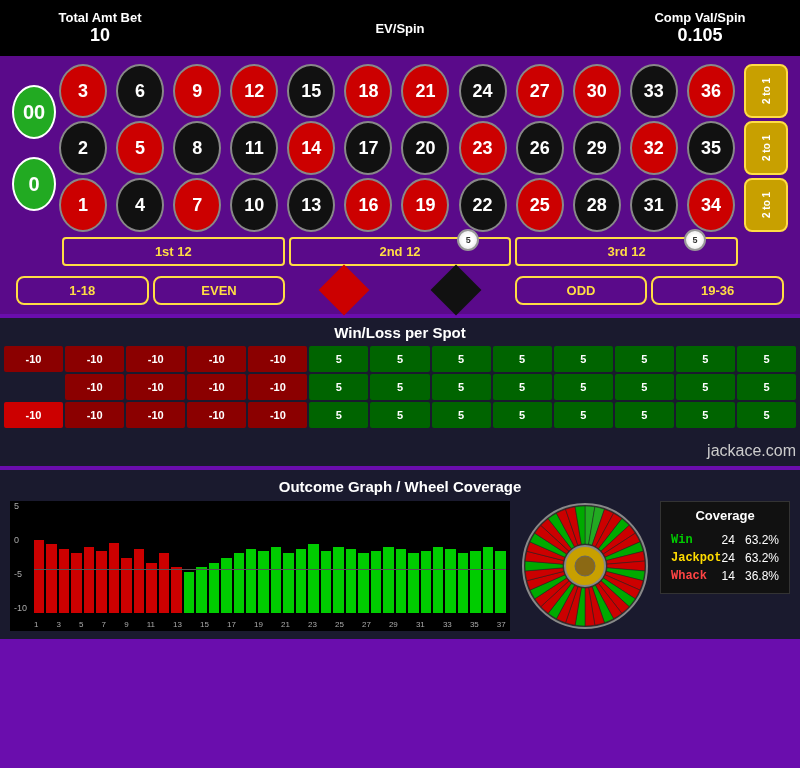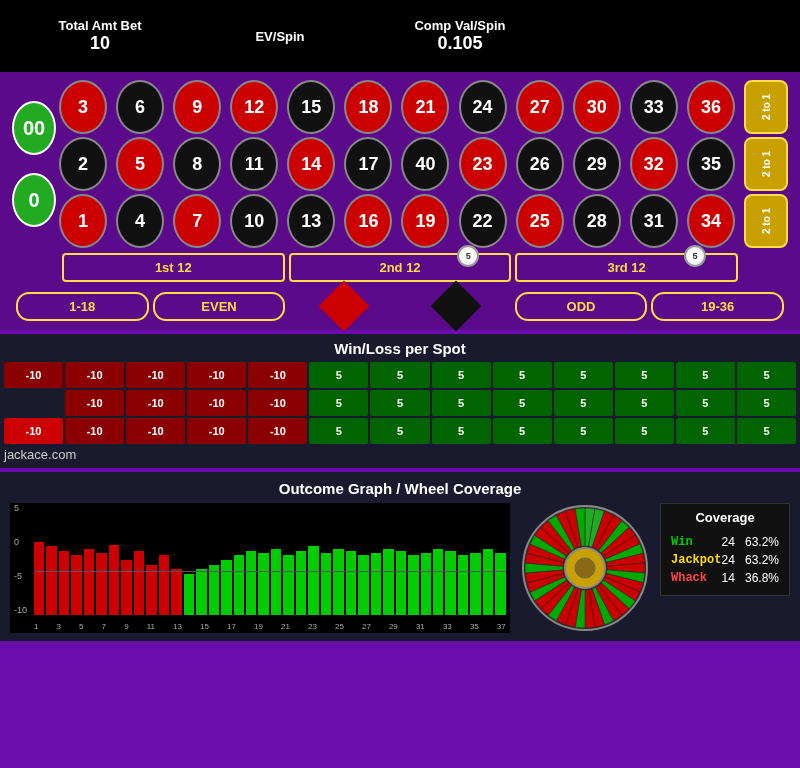--- a/index.html
+++ b/index.html
@@ -9,24 +9,24 @@
       background: #6a0dad;
       font-family: Arial, sans-serif;
       overflow: hidden;
     }
 
     
     #header {
       background: #000;
       color: #fff;
       display: flex;
-      justify-content: flex-start;
+      justify-content: space-between;
       align-items: center;
       padding: 6px 10px;
-      height: 72px;
+      height: 56px;
     }
     .header-col {
       text-align: center;
       min-width: 180px;
     }
     .header-label {
       font-size: 13px;
       font-weight: bold;
       color: #fff;
     }
@@ -126,21 +126,21 @@
       align-items: center;
       padding: 0 4px;
     }
 
     .bet-box {
       border: 2px solid #ffdd44;
       color: #ffdd44;
       font-size: 13px;
       font-weight: bold;
       padding: 5px 10px;
-      border-radius: 13px;
+      border-radius: 8px;
       background: transparent;
       text-align: center;
       flex: 1;
     }
 
     .dozen-box {
       border: 2px solid #ffdd44;
       color: #ffdd44;
       font-size: 13px;
       font-weight: bold;
@@ -207,24 +207,24 @@
       font-size: 11px;
       font-weight: bold;
       border-radius: 2px;
     }
     .wl-cell.neg { background: #8B0000; color: #fff; }
     .wl-cell.pos { background: #006400; color: #fff; }
     .wl-cell.neg-hi { background: #cc0000; color: #fff; }
     .wl-cell.empty { background: transparent; }
 
     .jackace {
-      text-align: left;
+      text-align: right;
       color: #ccc;
-      font-size: 13px;
-      margin-top: 3px;
+      font-size: 16px;
+      margin-top: 14px;
     }
 
     
     #outcome-section {
       background: #1a1a2e;
       margin-top: 4px;
       padding: 8px 10px;
       display: flex;
       flex-direction: column;
     }
@@ -367,21 +367,21 @@
         <div class="num-cell red">27</div>
         <div class="num-cell red">30</div>
         <div class="num-cell black">33</div>
         <div class="num-cell red">36</div>
         <div class="num-cell black">2</div>
         <div class="num-cell red">5</div>
         <div class="num-cell black">8</div>
         <div class="num-cell black">11</div>
         <div class="num-cell red">14</div>
         <div class="num-cell black">17</div>
-        <div class="num-cell black">40</div>
+        <div class="num-cell black">20</div>
         <div class="num-cell red">23</div>
         <div class="num-cell black">26</div>
         <div class="num-cell black">29</div>
         <div class="num-cell red">32</div>
         <div class="num-cell black">35</div>
         <div class="num-cell red">1</div>
         <div class="num-cell black">4</div>
         <div class="num-cell red">7</div>
         <div class="num-cell black">10</div>
         <div class="num-cell black">13</div>

